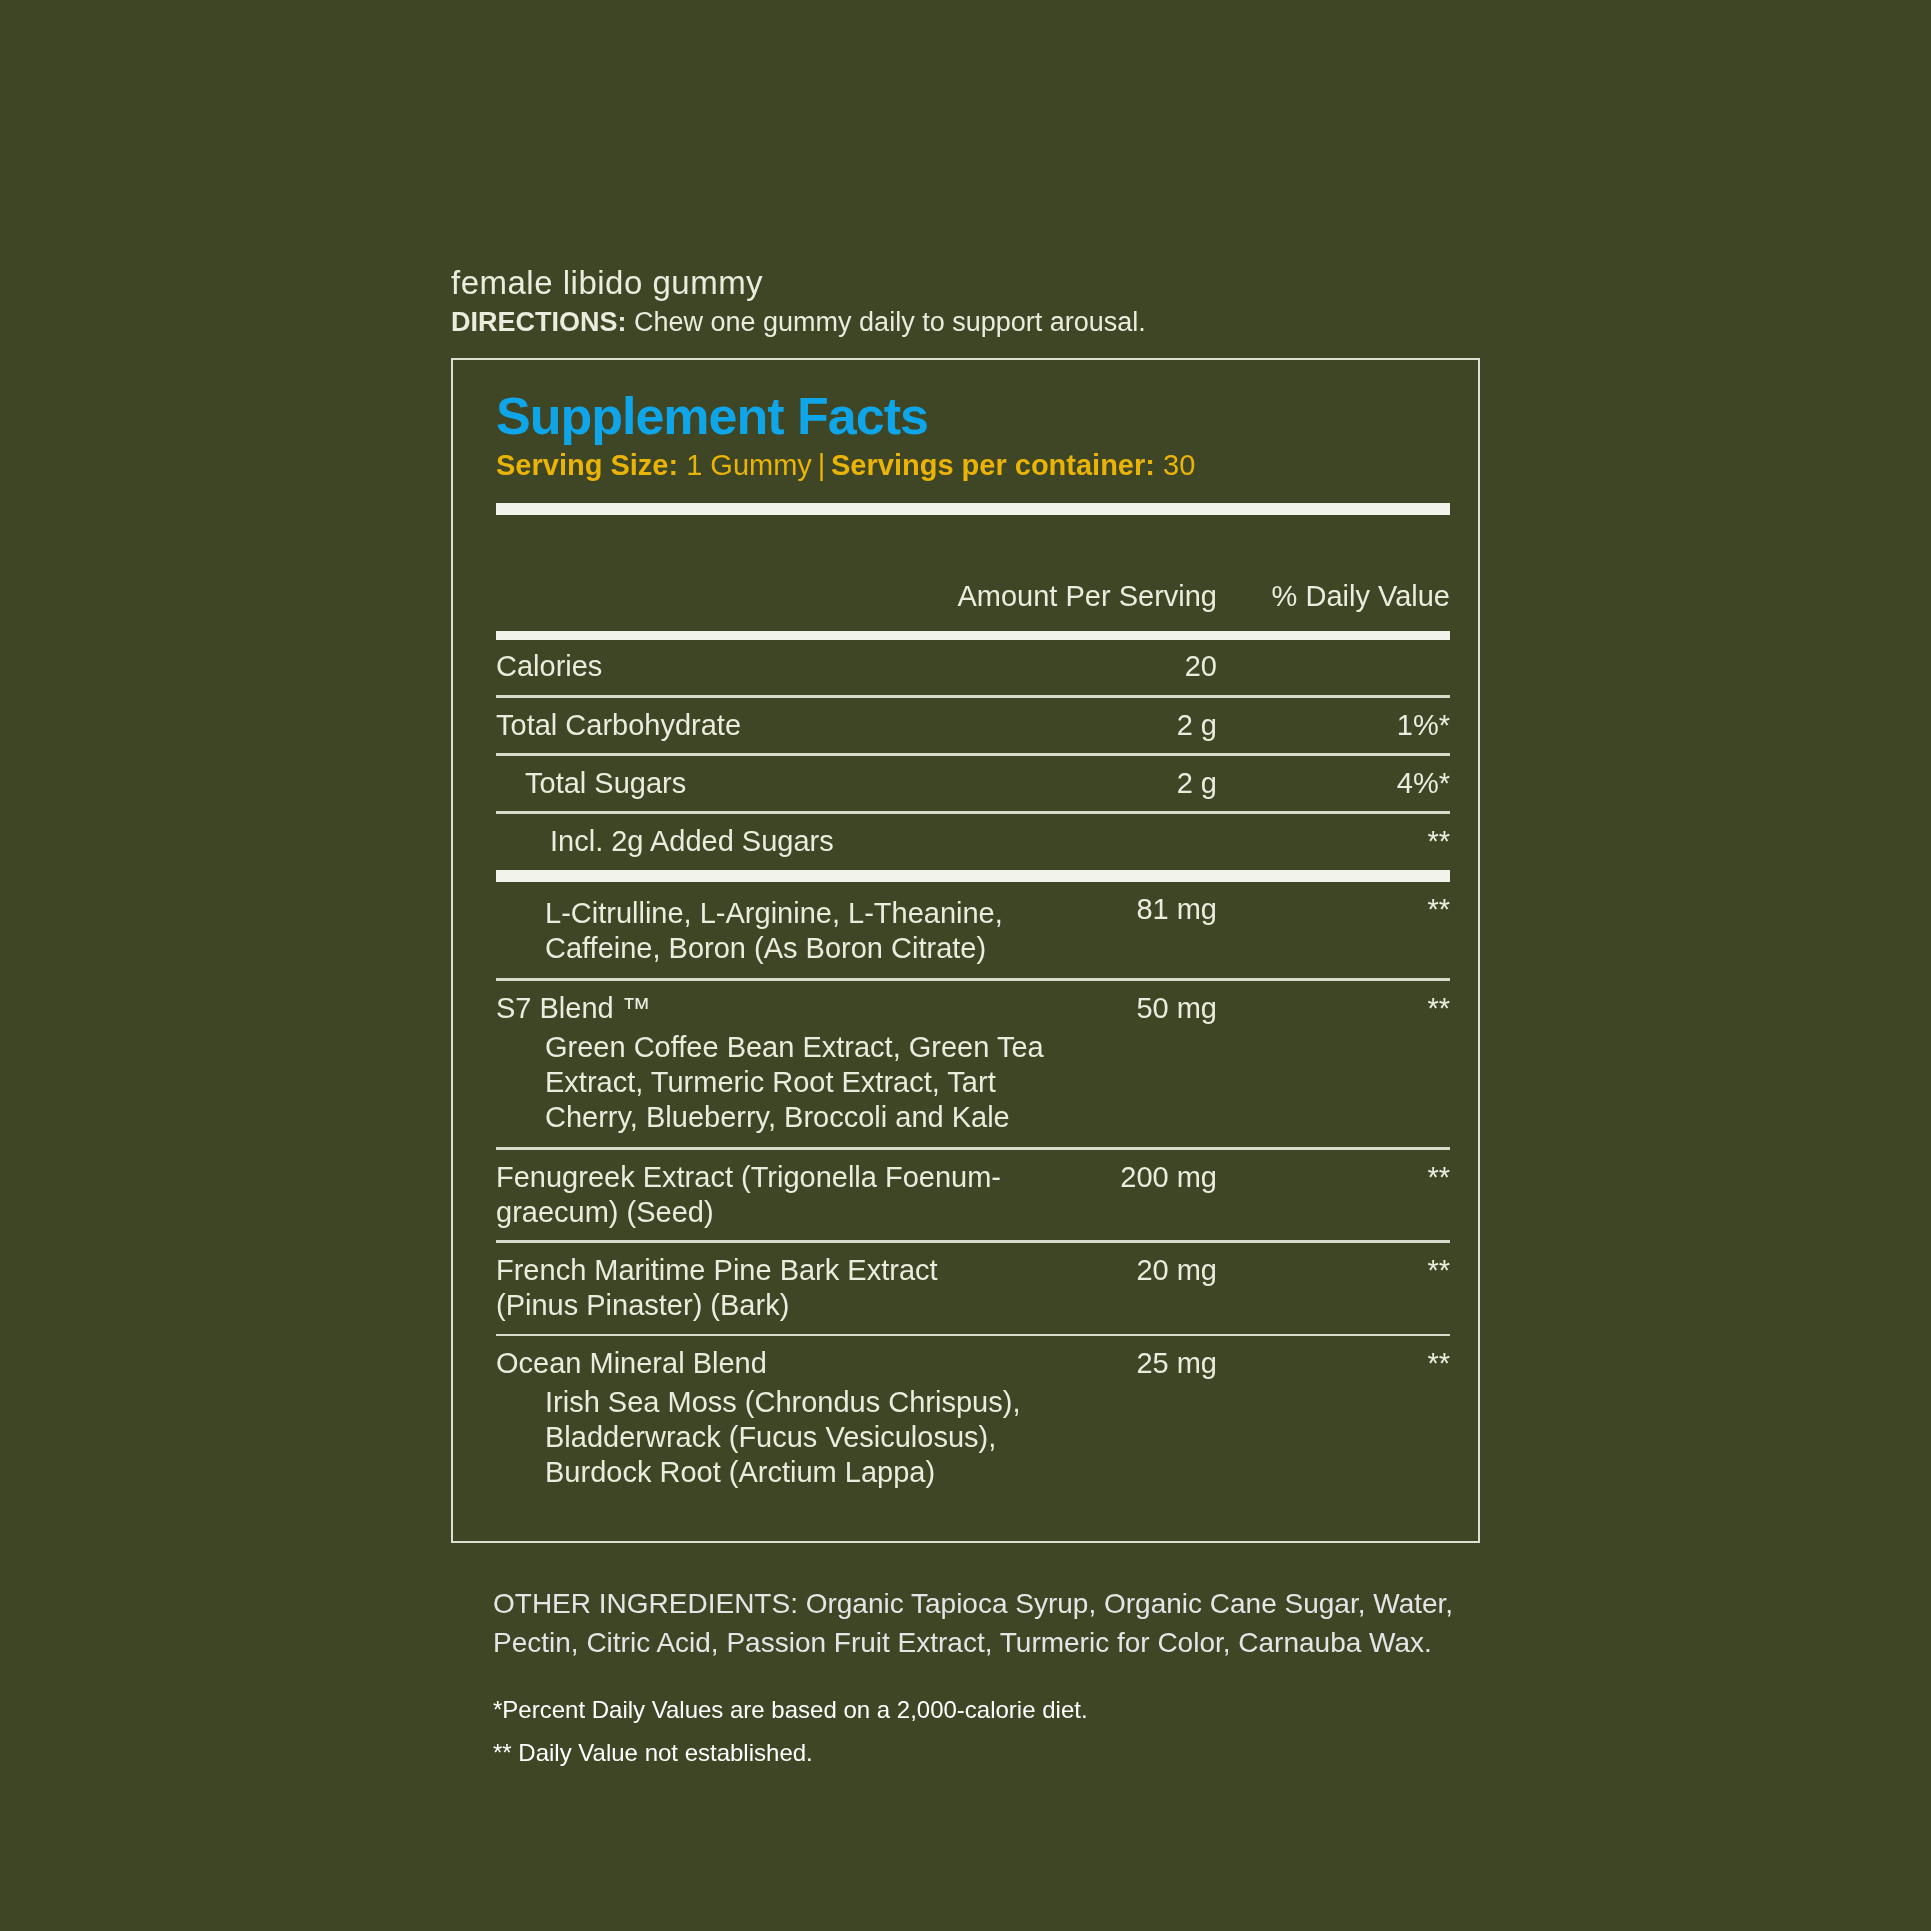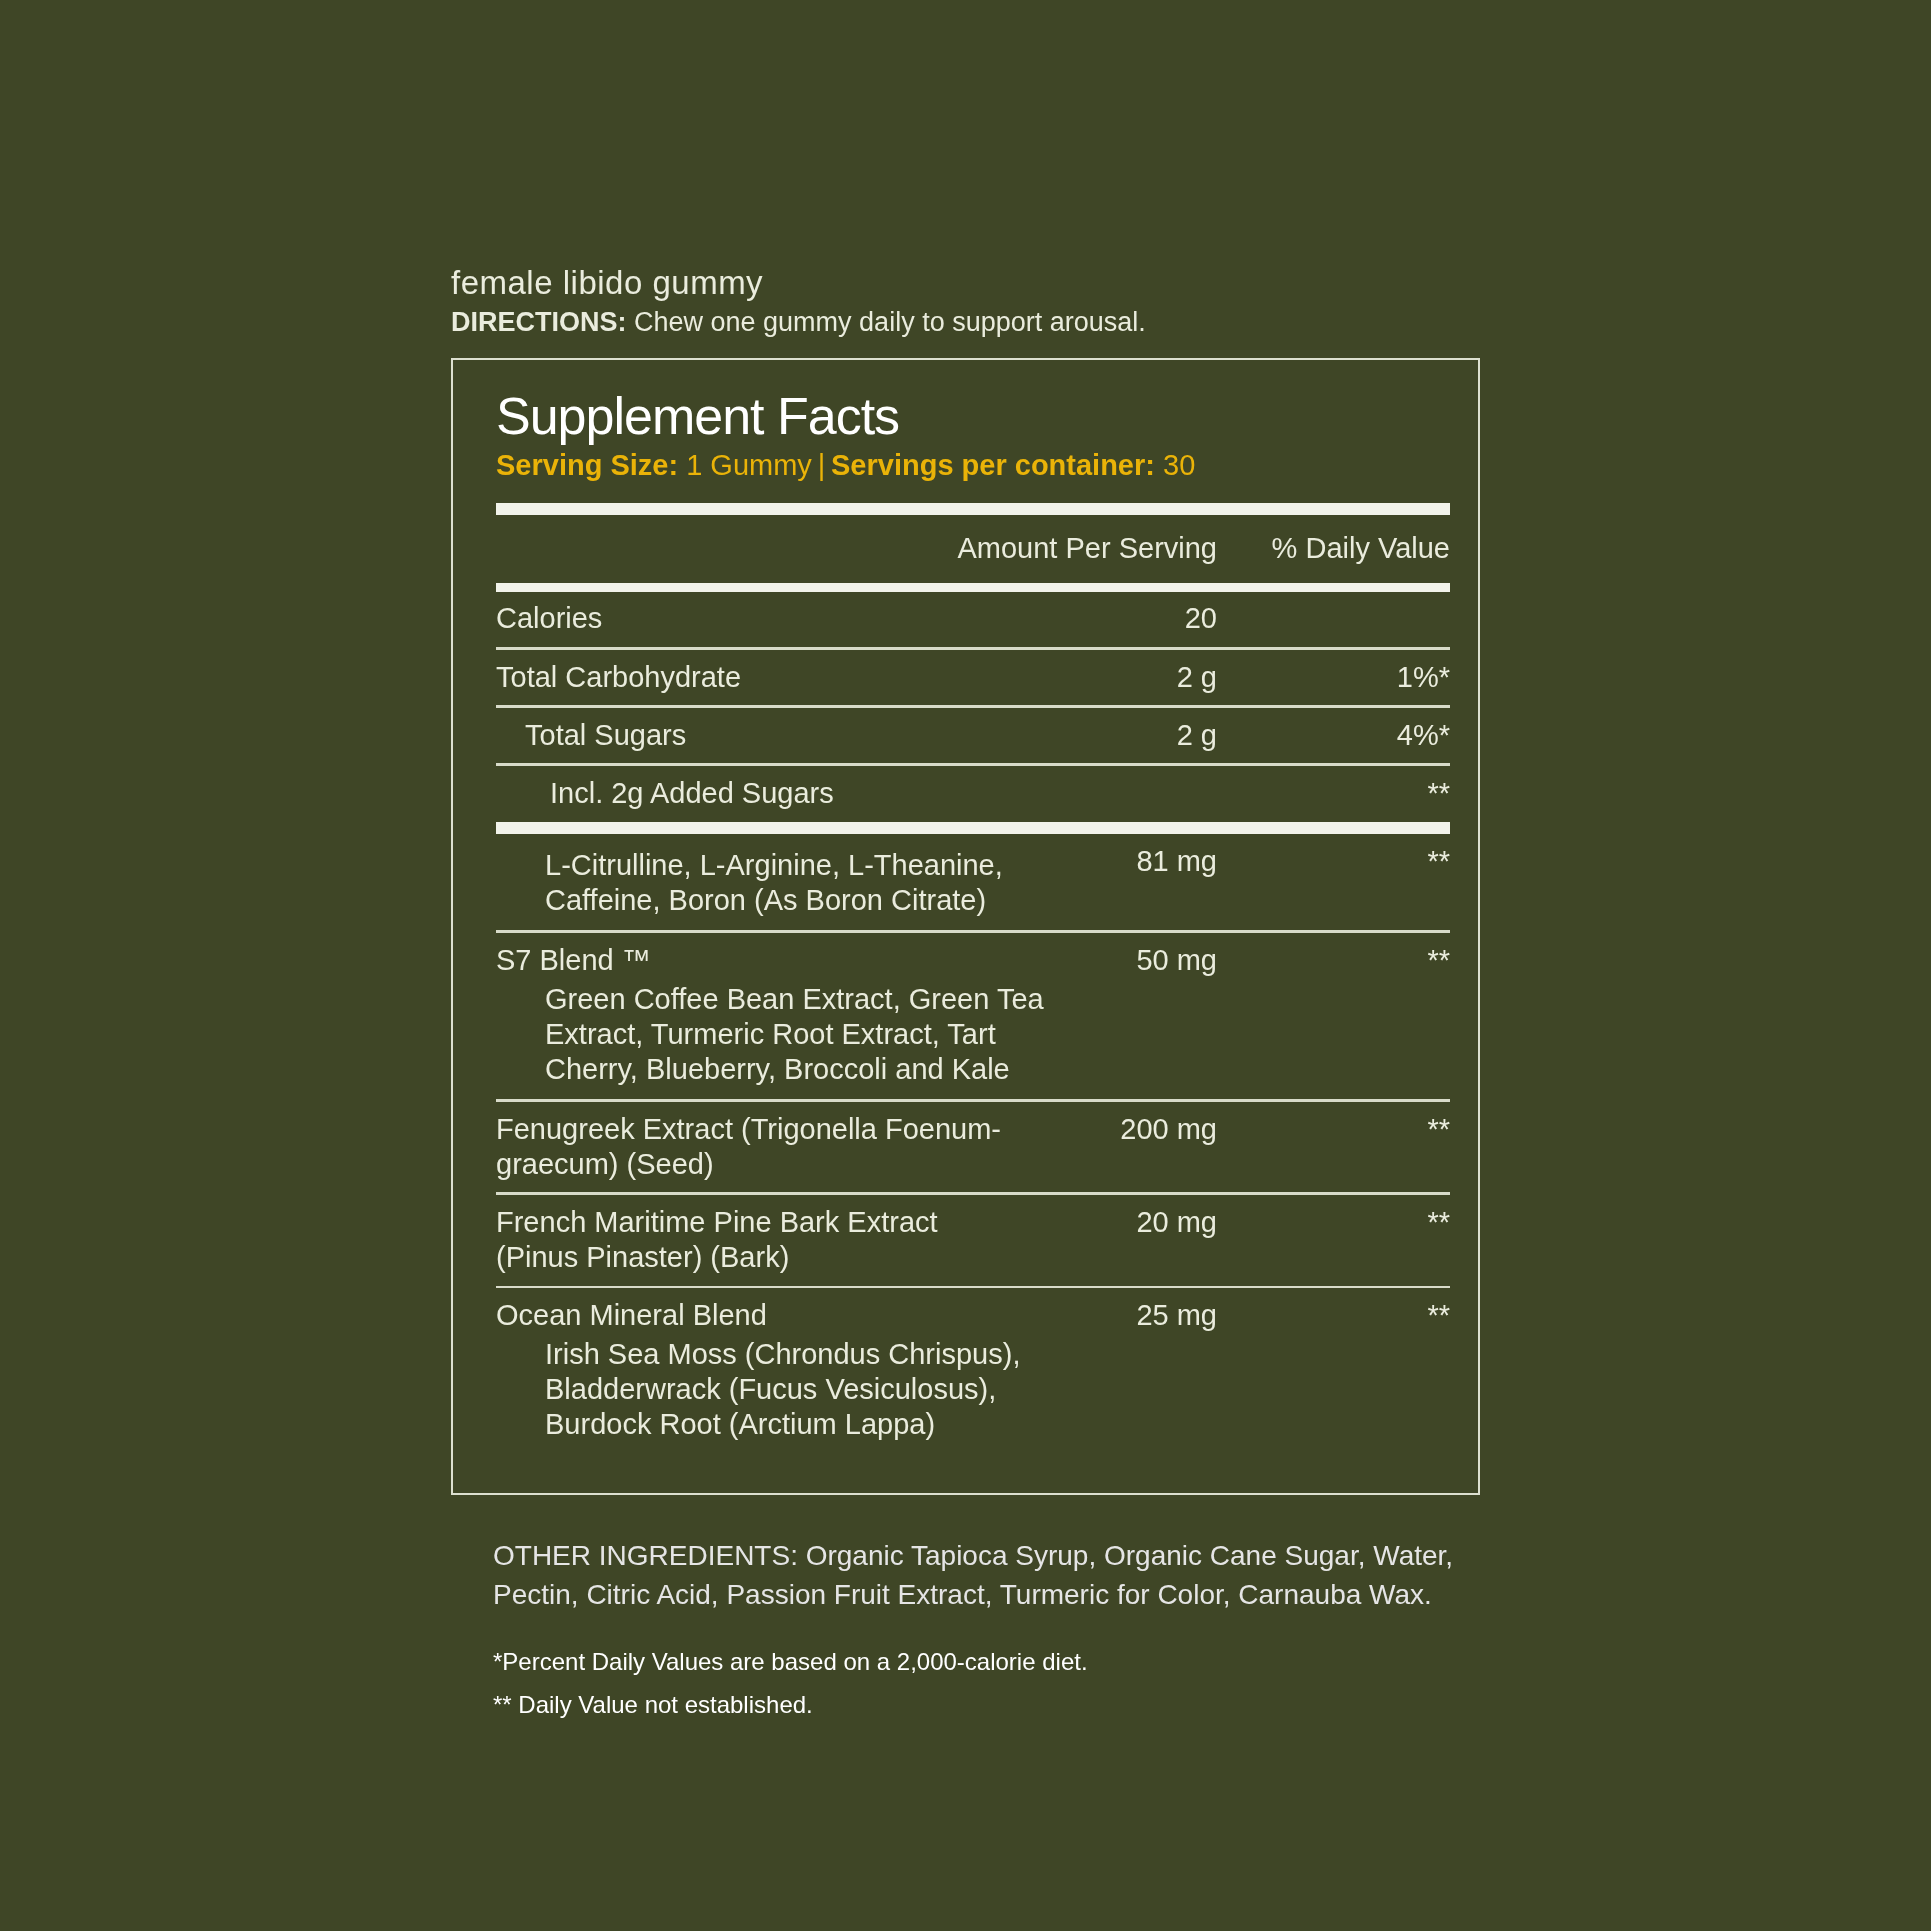--- a/index.html
+++ b/index.html
@@ -20,32 +20,32 @@
 
   
   .panel{
     margin-top:17.4px;
     border:2.9px solid #DDE0D0;
     padding:29px 28px 39px 43px;
     box-sizing:border-box;
     width:1029px;
   }
   .panel-title{
-    font-size:52px;font-weight:normal;letter-spacing:-1px;line-height:54px;
-    color:#ffffff;
+    font-size:52px;font-weight:bold;letter-spacing:-1px;line-height:54px;
+    color:#0ea5e9;
   }
   .serving-line{font-size:29px;line-height:37px;margin-top:3.9px;color:#eab308;}
   .serving-line .bold{font-weight:bold;}
   .serving-line .sep{padding:0 5.8px;font-weight:normal;}
 
   .bar{background:#F2F3EA;}
   .bar-top{height:11.6px;margin-top:19.3px;}
   .bar-underhead{height:8.7px;}
 
-  .head-row{position:relative;height:68px;font-size:29px;}
+  .head-row{position:relative;height:68px;font-size:29px;margin-top:48px;}
   .head-row .col-amount{position:absolute;right:233px;top:17.4px;}
   .head-row .col-dv{position:absolute;right:0;top:17.4px;}
 
   .t-row{position:relative;padding:9.7px 0 10.6px;font-size:29px;line-height:35px;}
   .t-name{display:block;max-width:526px;}
   .t-name.indent-1{margin-left:29px;}
   .t-name.indent-2{margin-left:54px;}
   .t-amount{position:absolute;right:233px;top:9.7px;white-space:nowrap;}
   .t-dv{position:absolute;right:0;top:9.7px;white-space:nowrap;}
   .t-sub{display:block;max-width:526px;margin:3.9px 0 1.9px 49px;font-size:29px;line-height:35px;}

